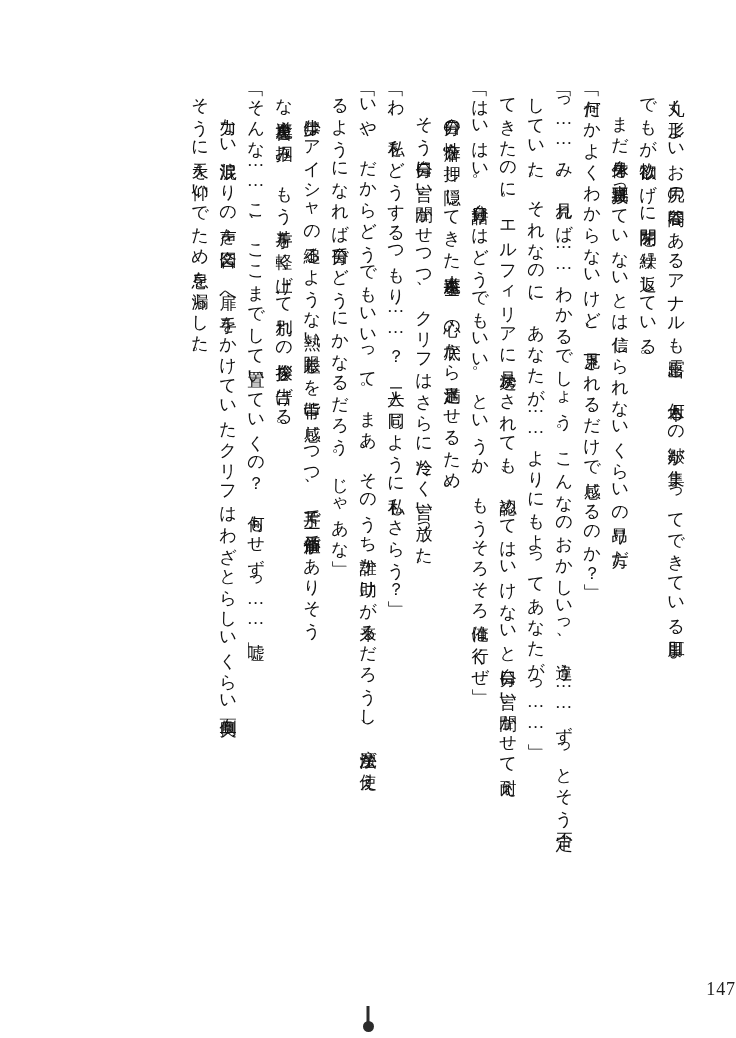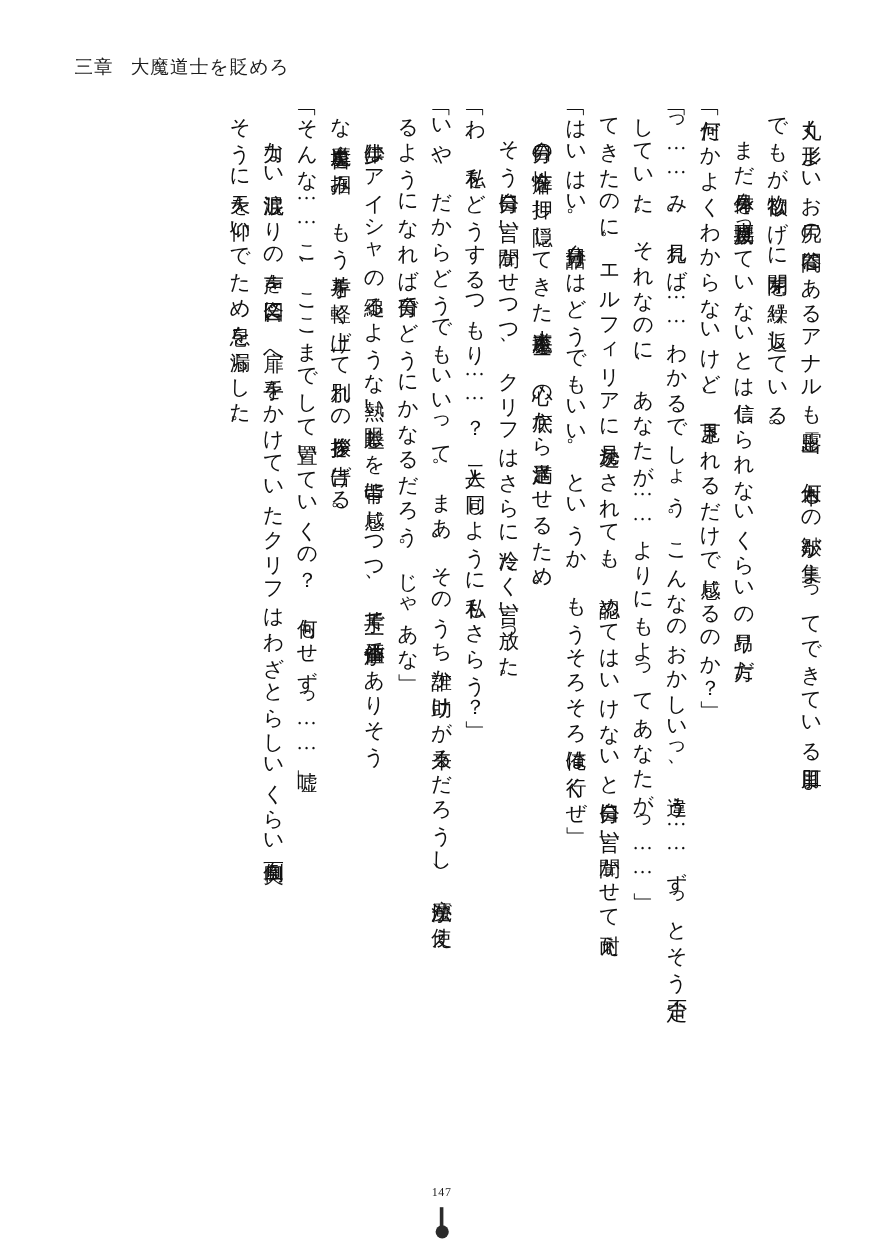--- a/index.html
+++ b/index.html
@@ -59,22 +59,22 @@
     white-space: pre;
     color: #111111;
     font-feature-settings: "vert" 1;
   }
 
   .page-number {
     position: absolute;
     bottom: 38px;
     left: 0;
     width: 100%;
-    text-align: center;
-    font-size: 10px;
+    text-align: right;
+    font-size: 18px;
     color: #1c1c1c;
     letter-spacing: 0.05em;
   }
   .tail-mark {
     position: absolute;
     bottom: 10px;
     left: 50%;
     transform: translateX(-50%);
     width: 3px;
     height: 22px;
@@ -90,23 +90,20 @@
     height: 11px;
     border-radius: 50%;
     background: #2b2b2b;
   }
 </style>
 </head>
 <body>
 
 <div class="page">
 
-  <div class="running-header">
-    <span class="chapter-num">三章</span><span>大魔道士を貶めろ</span>
-  </div>
 
   <div class="body-text">
     <div class="col">丸く形よいお尻の谷間にあるアナルも露出し、何本もの皺が集まってできている肛口ま</div>
     <div class="col">でもが物欲しげに開閉を繰り返している。</div>
     <div class="col">　まだ身体を直接嬲っていないとは信じられないくらいの昂り方だ。</div>
     <div class="col">「何だかよくわからないけど、見下されるだけで感じるのか？」</div>
     <div class="col">「っ……み、見れば……わかるでしょう。こんなのおかしいっ、違う……ずっとそう否定</div>
     <div class="col">していた。それなのに、あなたが……よりにもよってあなたがっ……」</div>
     <div class="col">てきたのに。エルフィリアに見透かされても、認めてはいけないと自分に言い聞かせて耐え</div>
     <div class="col">「はいはい。自分語りはどうでもいい。というか、もうそろそろ俺は行くぜ」</div>

